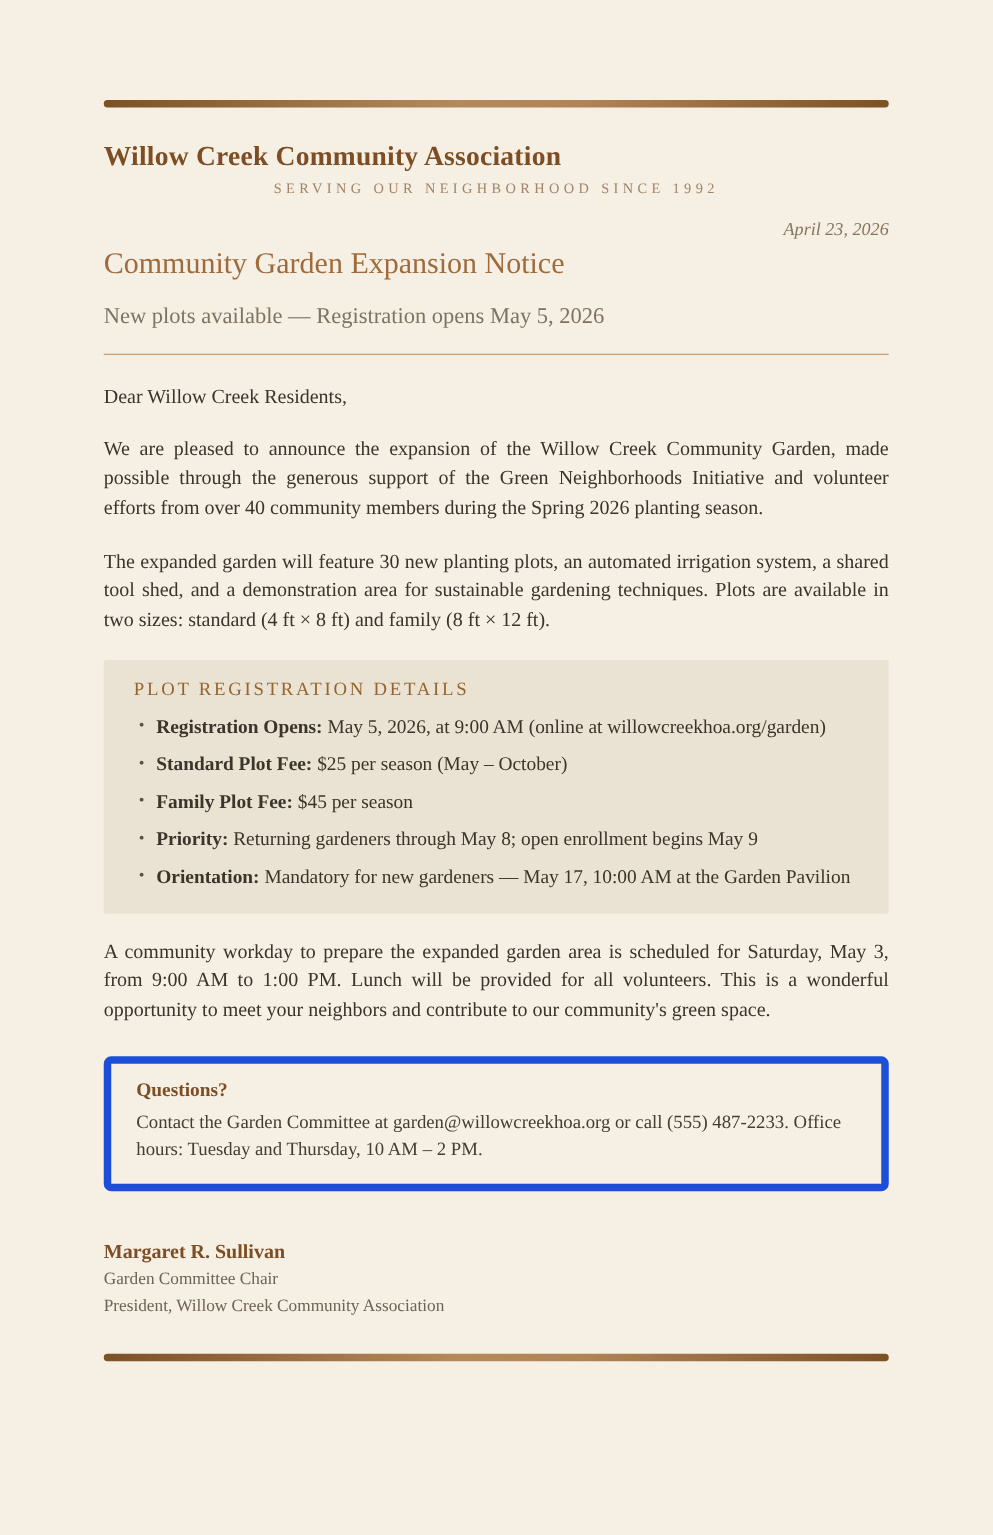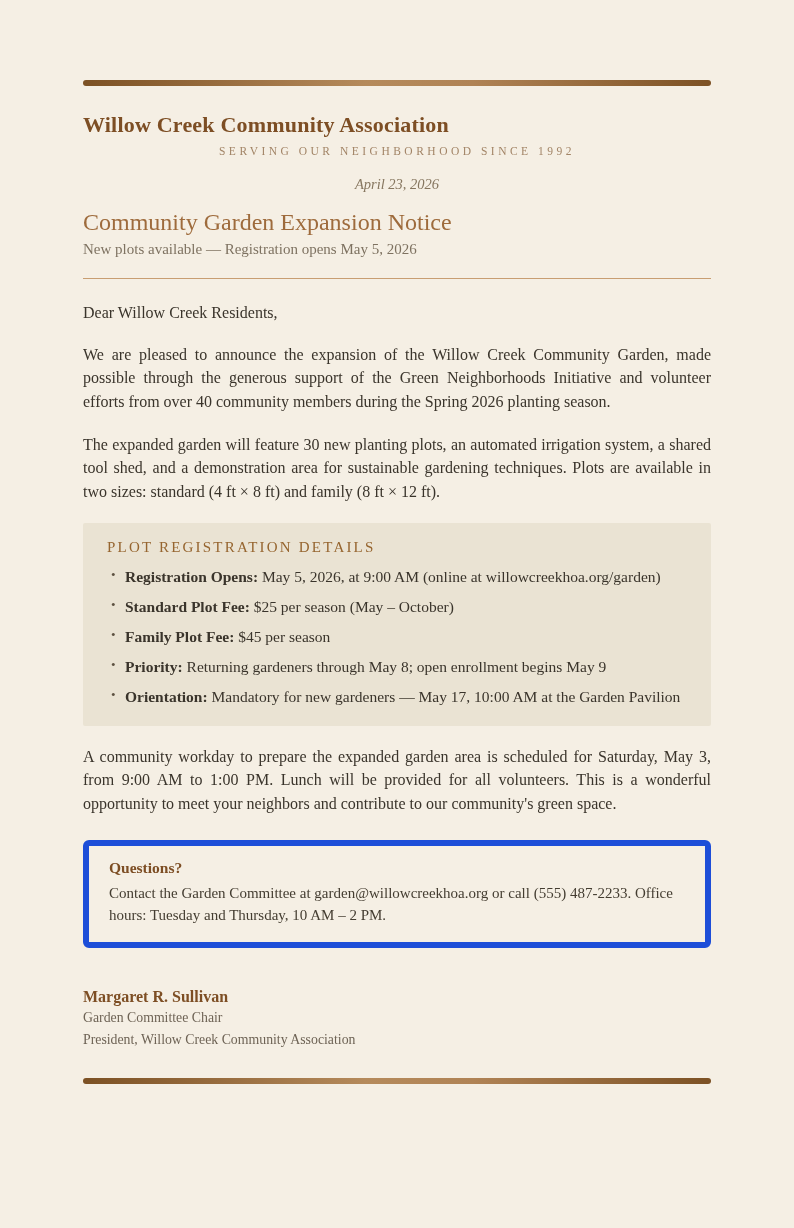--- a/index.html
+++ b/index.html
@@ -35,35 +35,35 @@
   }
   .tagline {
     margin-top: 6px;
     font-size: 11.5px;
     letter-spacing: 3.5px;
     color: var(--tagline-color);
     text-align: center;
   }
   .date {
     margin-top: 19px;
-    text-align: center;
+    text-align: right;
     font-style: italic;
     font-size: 14.5px;
     color: var(--date-color);
   }
   h2.title {
-    margin: 14px 0 0 0;
+    margin: 3px 0 0 0;
     font-size: 24px;
     font-weight: normal;
     line-height: 1.25;
     color: var(--title-color);
   }
   .subtitle {
-    margin-top: 4px;
-    font-size: 15px;
+    margin-top: 16px;
+    font-size: 18px;
     color: var(--muted);
   }
   hr.divider {
     margin: 20px 0 0 0;
     border: none;
     border-top: 1px solid var(--line);
   }
   p.salutation {
     margin: 22px 0 0 0;
     font-size: 16px;

